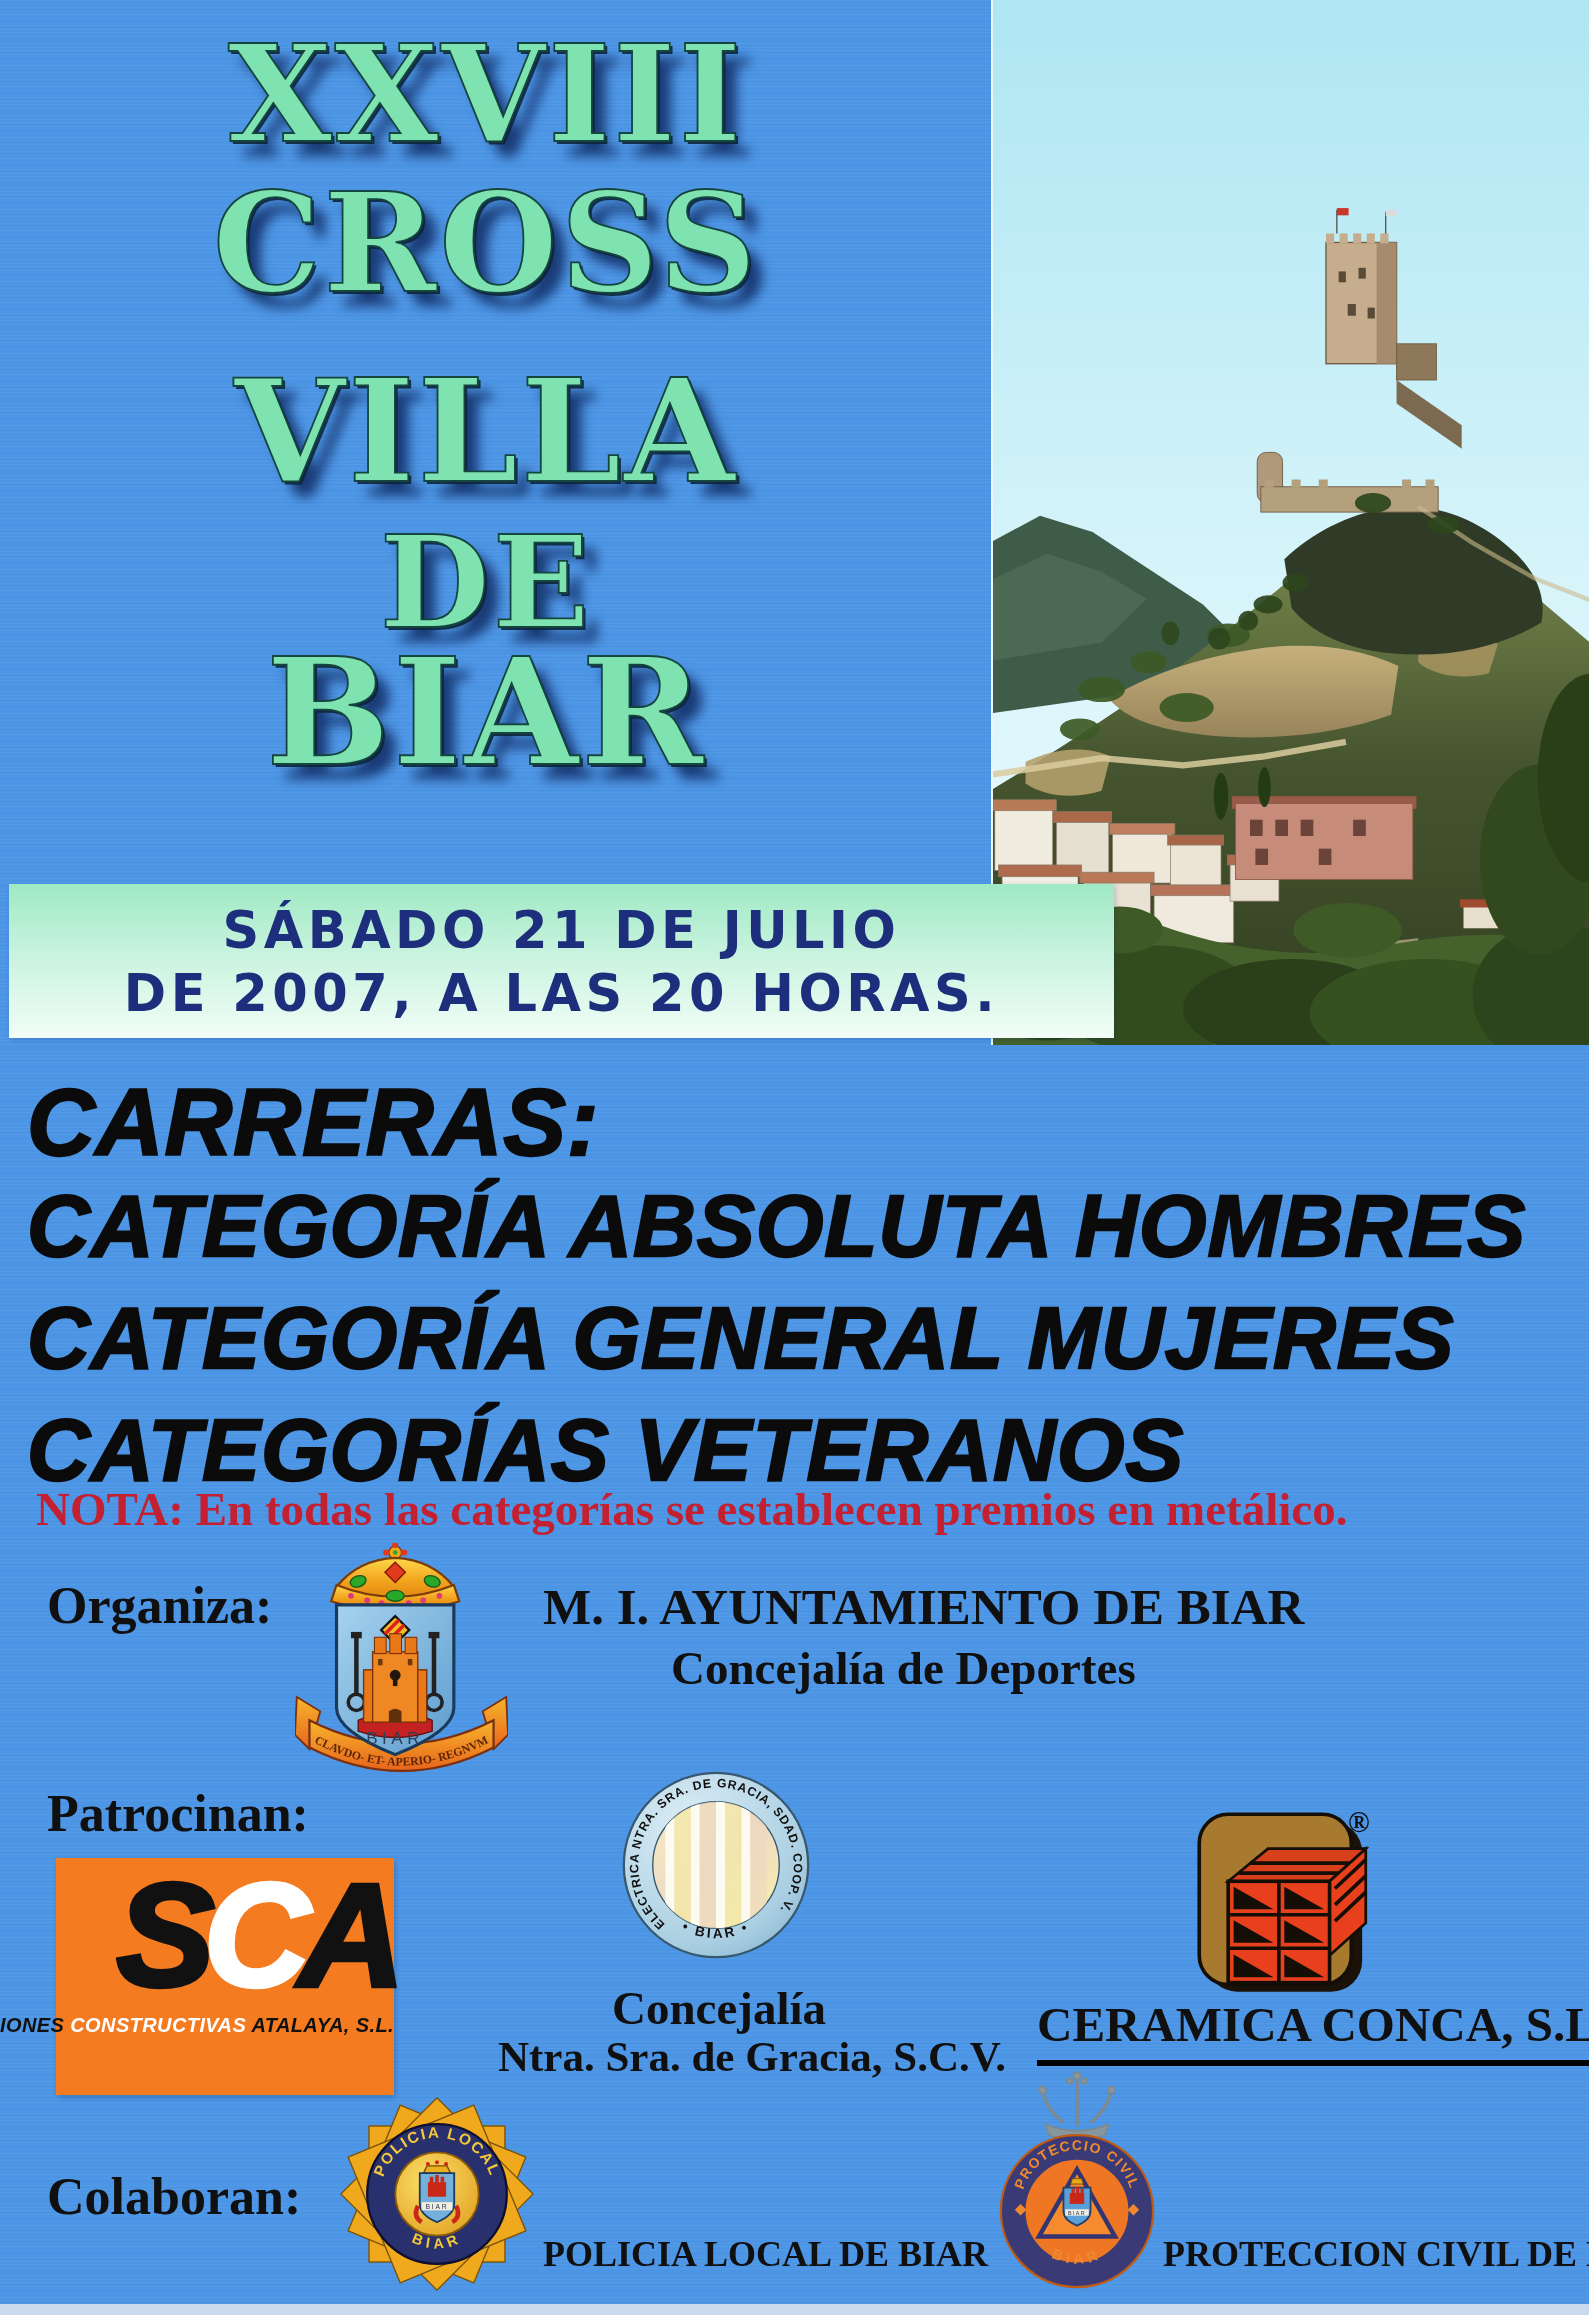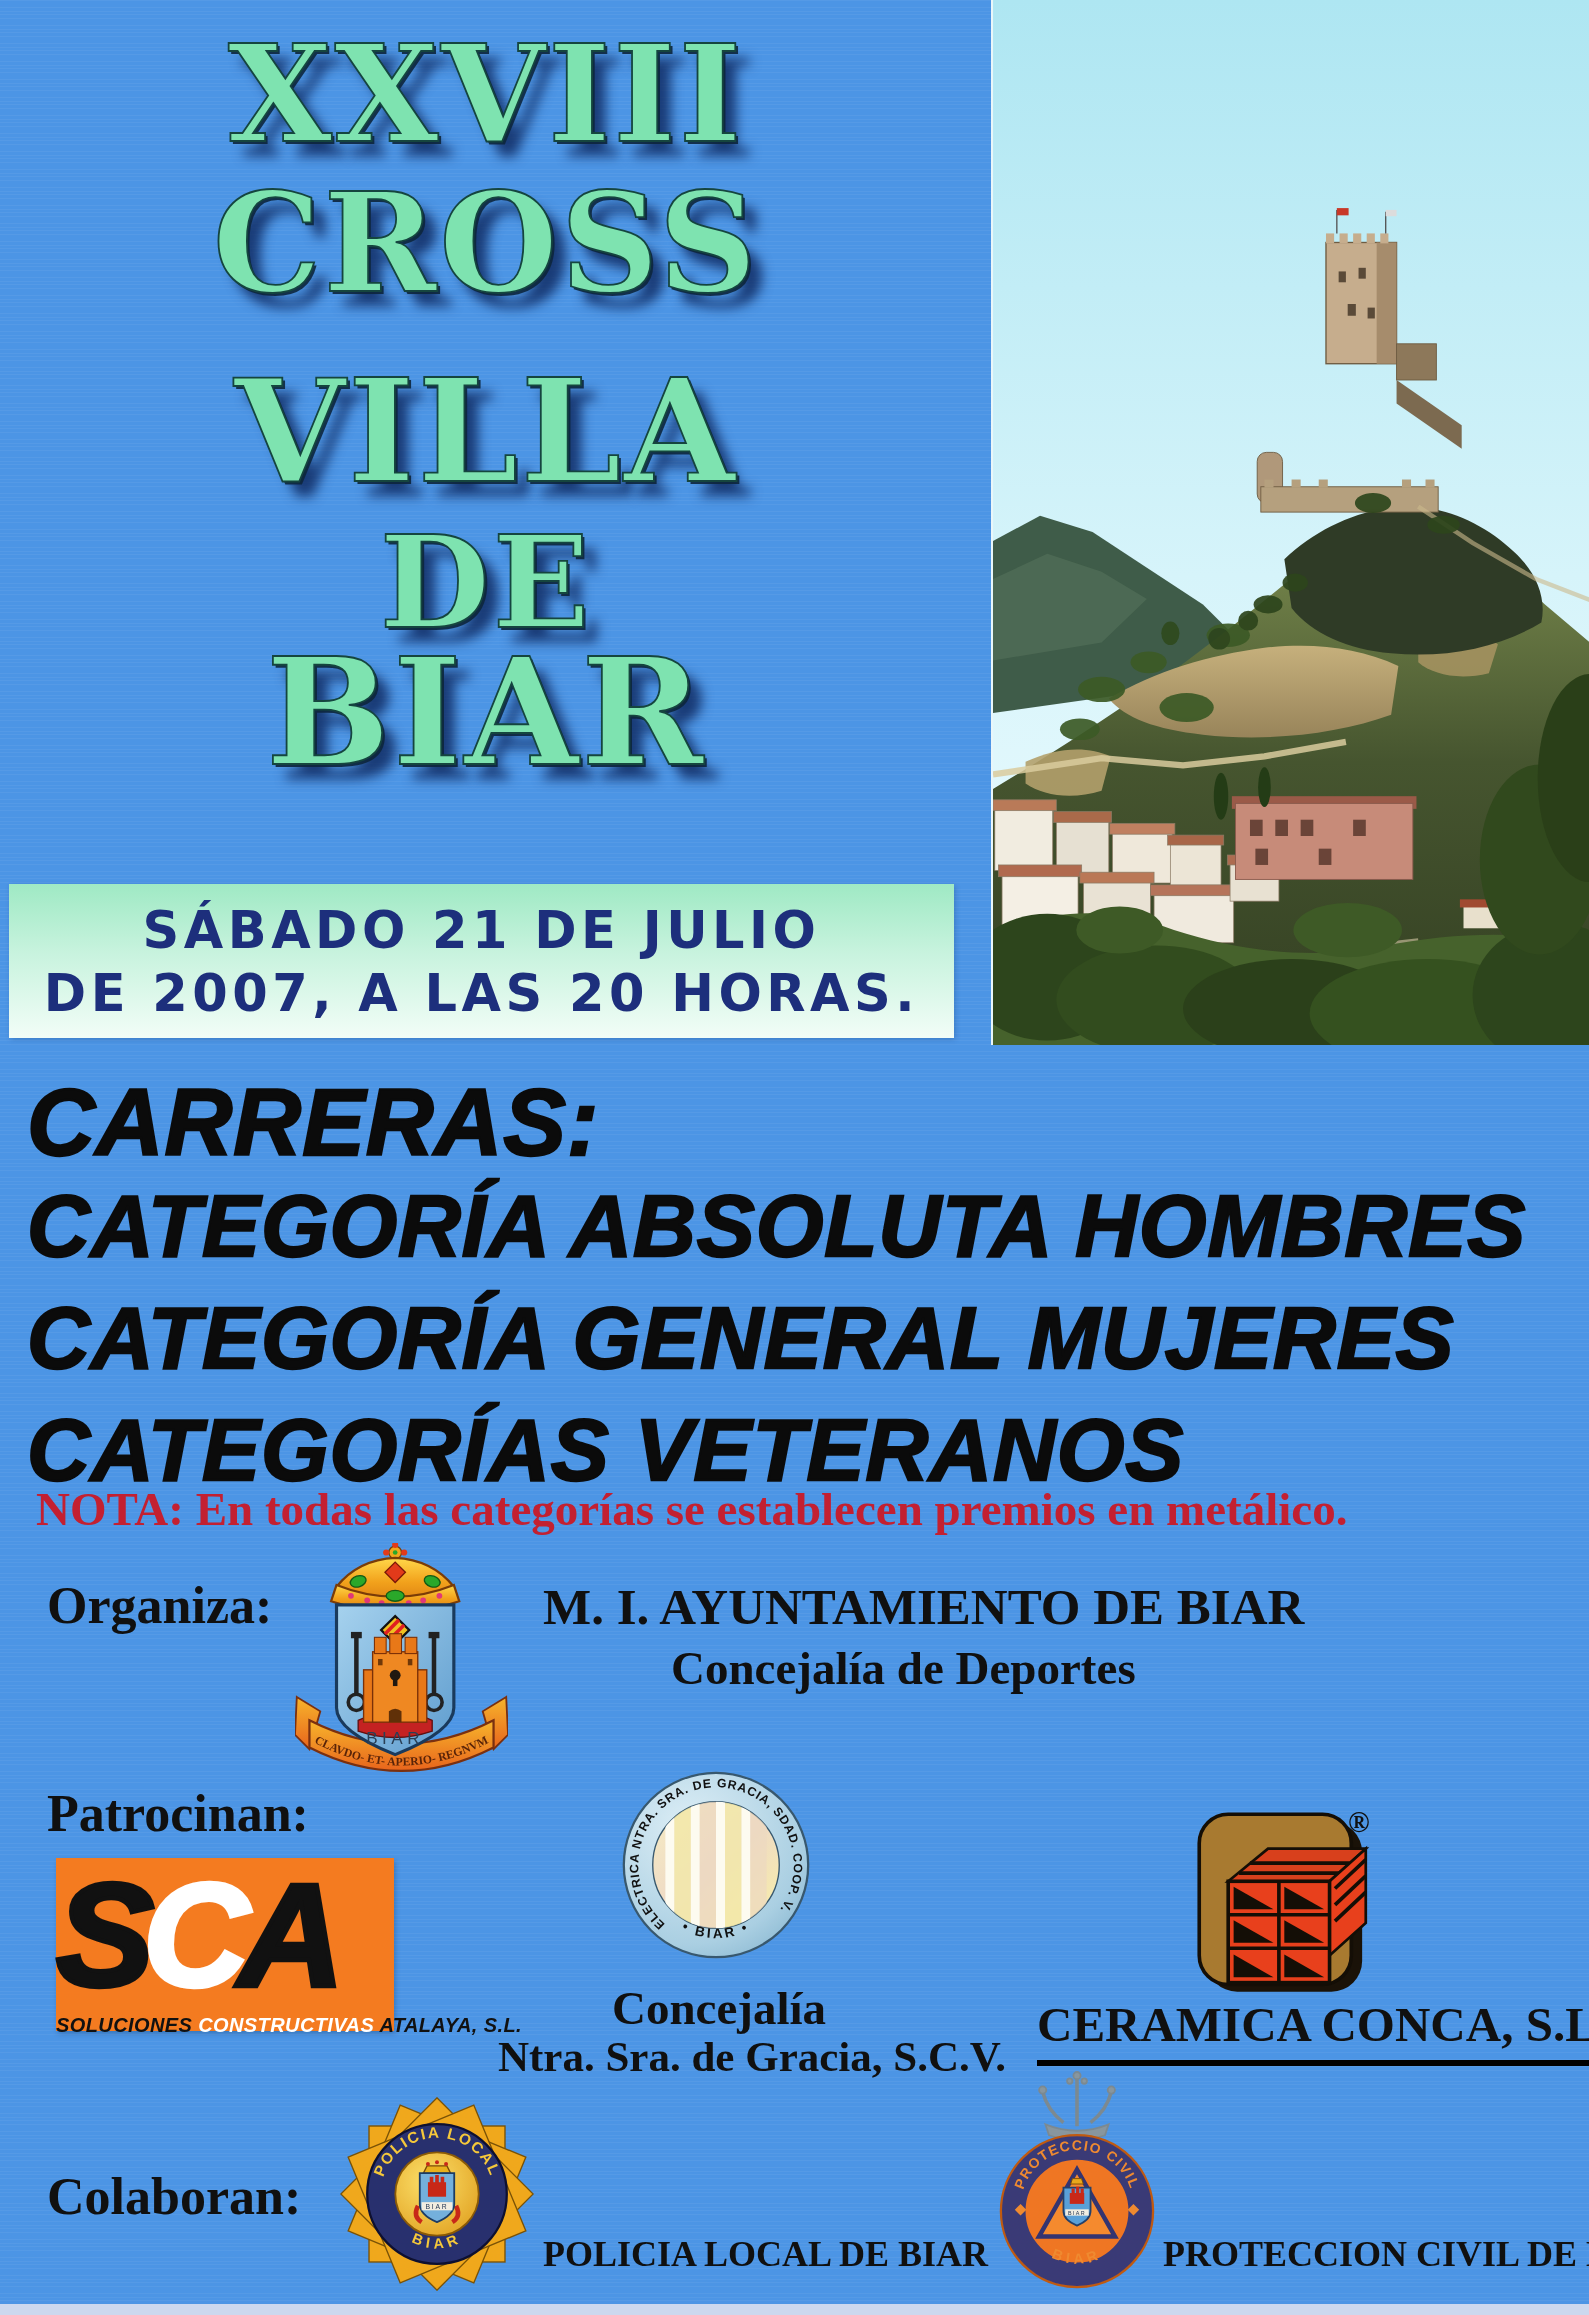--- a/index.html
+++ b/index.html
@@ -18,21 +18,21 @@
     text-shadow:2.7px 2.7px 0 rgba(13,38,60,.9), 13.6px 15.4px 11.8px rgba(12,34,88,.78);
     letter-spacing:2.7px;white-space:nowrap;
   }
   .tl-1{top:27px;font-size:134px;}
   .tl-2{top:175px;font-size:136px;}
   .tl-3{top:360px;font-size:143px;}
   .tl-4{top:519px;font-size:127px;}
   .tl-5{top:639px;font-size:147px;}
   
   .date-banner{
-    position:absolute;left:9px;top:884px;width:945px;height:154px;
+    position:absolute;left:9px;top:884px;width:1105px;height:154px;
     background:linear-gradient(180deg,#9fe9c4 0%,#c8f3de 45%,#f2fdf7 100%);
     text-align:center;box-shadow:1.8px 1.8px 5.4px rgba(0,40,90,.25);
   }
   .date-banner div{
     font-family:"DejaVu Sans", sans-serif;font-weight:800;
     color:#1d2f7c;font-size:51px;line-height:63px;letter-spacing:4.5px;white-space:nowrap;
   }
   .date-banner .l1{margin-top:14.5px;}
   
   .photo{
@@ -63,23 +63,23 @@
   .elec-2{left:498px;top:2032px;width:452px;text-align:center;font-size:43px;}
   .ceramica-name{left:1037px;top:1996px;font-size:49px;border-bottom:6.3px solid #000;padding-bottom:7.2px;}
   .reg-mark{left:1348px;top:1806px;font-size:29px;font-weight:700;}
   .lbl-colaboran{left:47px;top:2167px;font-size:52px;}
   .cap-policia{left:543px;top:2233px;font-size:36px;}
   .cap-proteccion{left:1163px;top:2233px;font-size:36px;}
   
   .svgbox{position:absolute;}
   .biar-shield{left:295px;top:1543px;width:213px;height:241px;}
   .sca-logo{
-    position:absolute;left:56px;top:1858px;width:338px;height:173px;
+    position:absolute;left:56px;top:1858px;width:338px;height:237px;
     background:#f47b20;box-shadow:1.8px 2.7px 5.4px rgba(0,30,70,.3);
-    display:flex;flex-direction:column;align-items:flex-start;justify-content:flex-start;
+    display:flex;flex-direction:column;align-items:flex-end;justify-content:flex-start;
   }
   .sca-letters{
     font-family:"Liberation Sans", sans-serif;font-weight:700;font-style:italic;
     font-size:147px;line-height:136px;margin-top:9px;letter-spacing:-11px;
   }
   .sca-letters .s,.sca-letters .a{color:#111;-webkit-text-stroke:4.5px #111;}
   .sca-letters .c{color:#fff;-webkit-text-stroke:4.5px #fff;}
   .sca-caption{
     font-family:"Liberation Sans", sans-serif;font-weight:700;font-style:italic;
     font-size:20px;margin-top:11px;white-space:nowrap;letter-spacing:0.4px;

